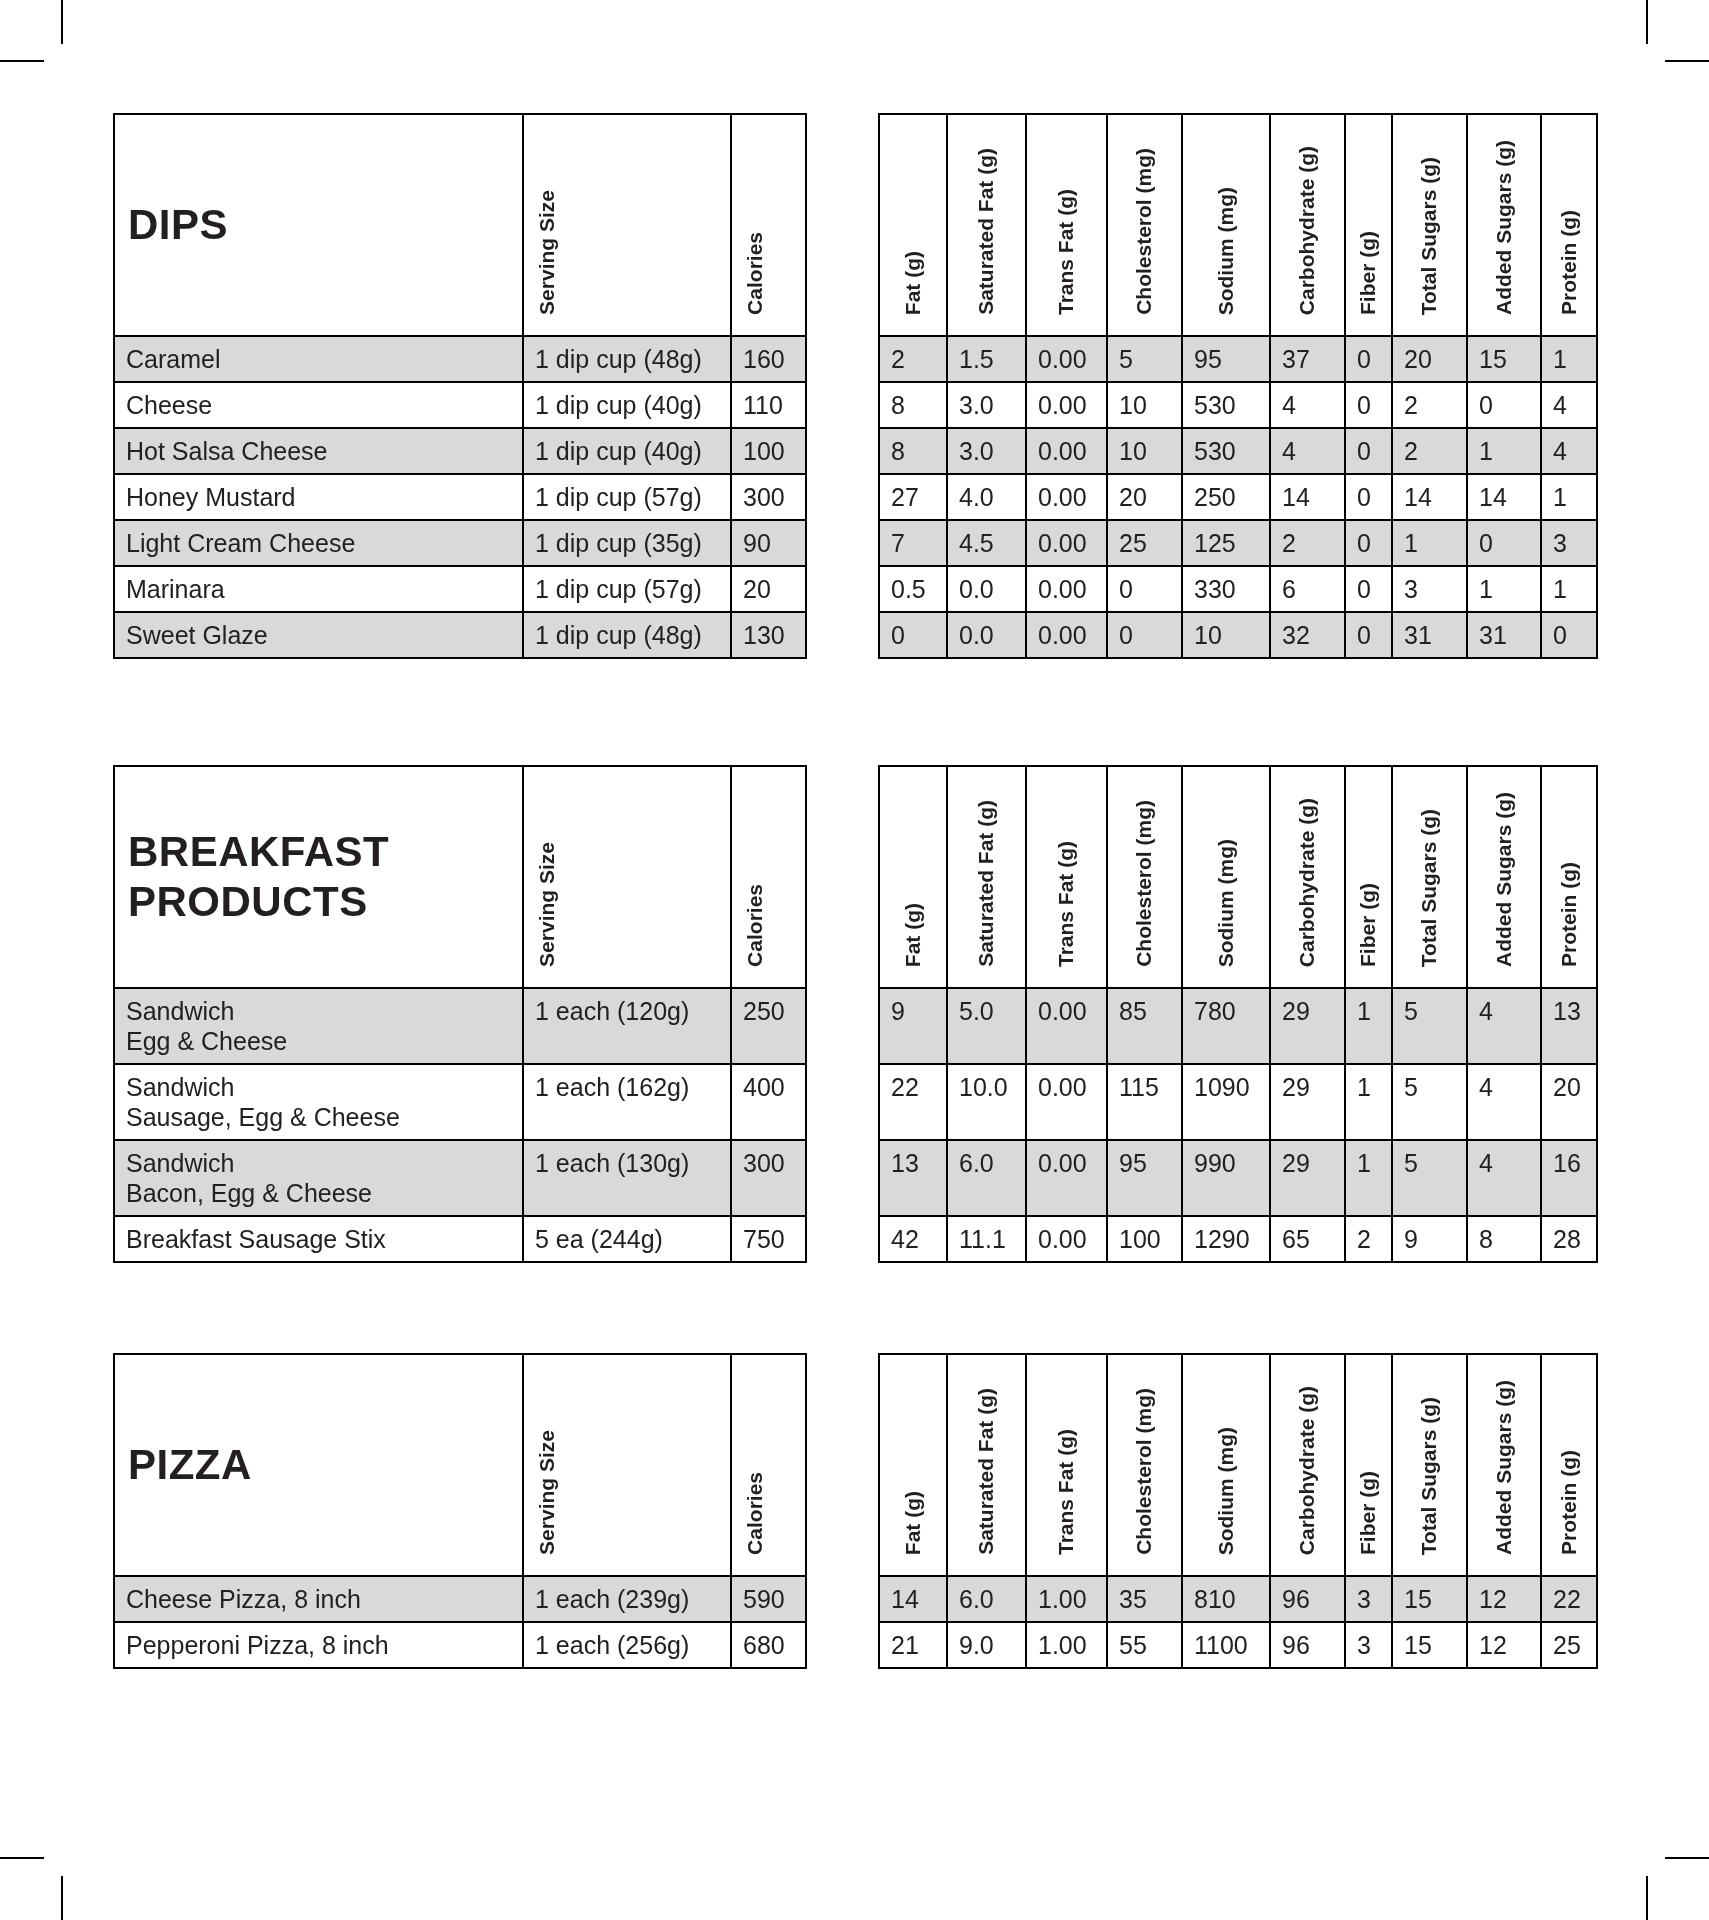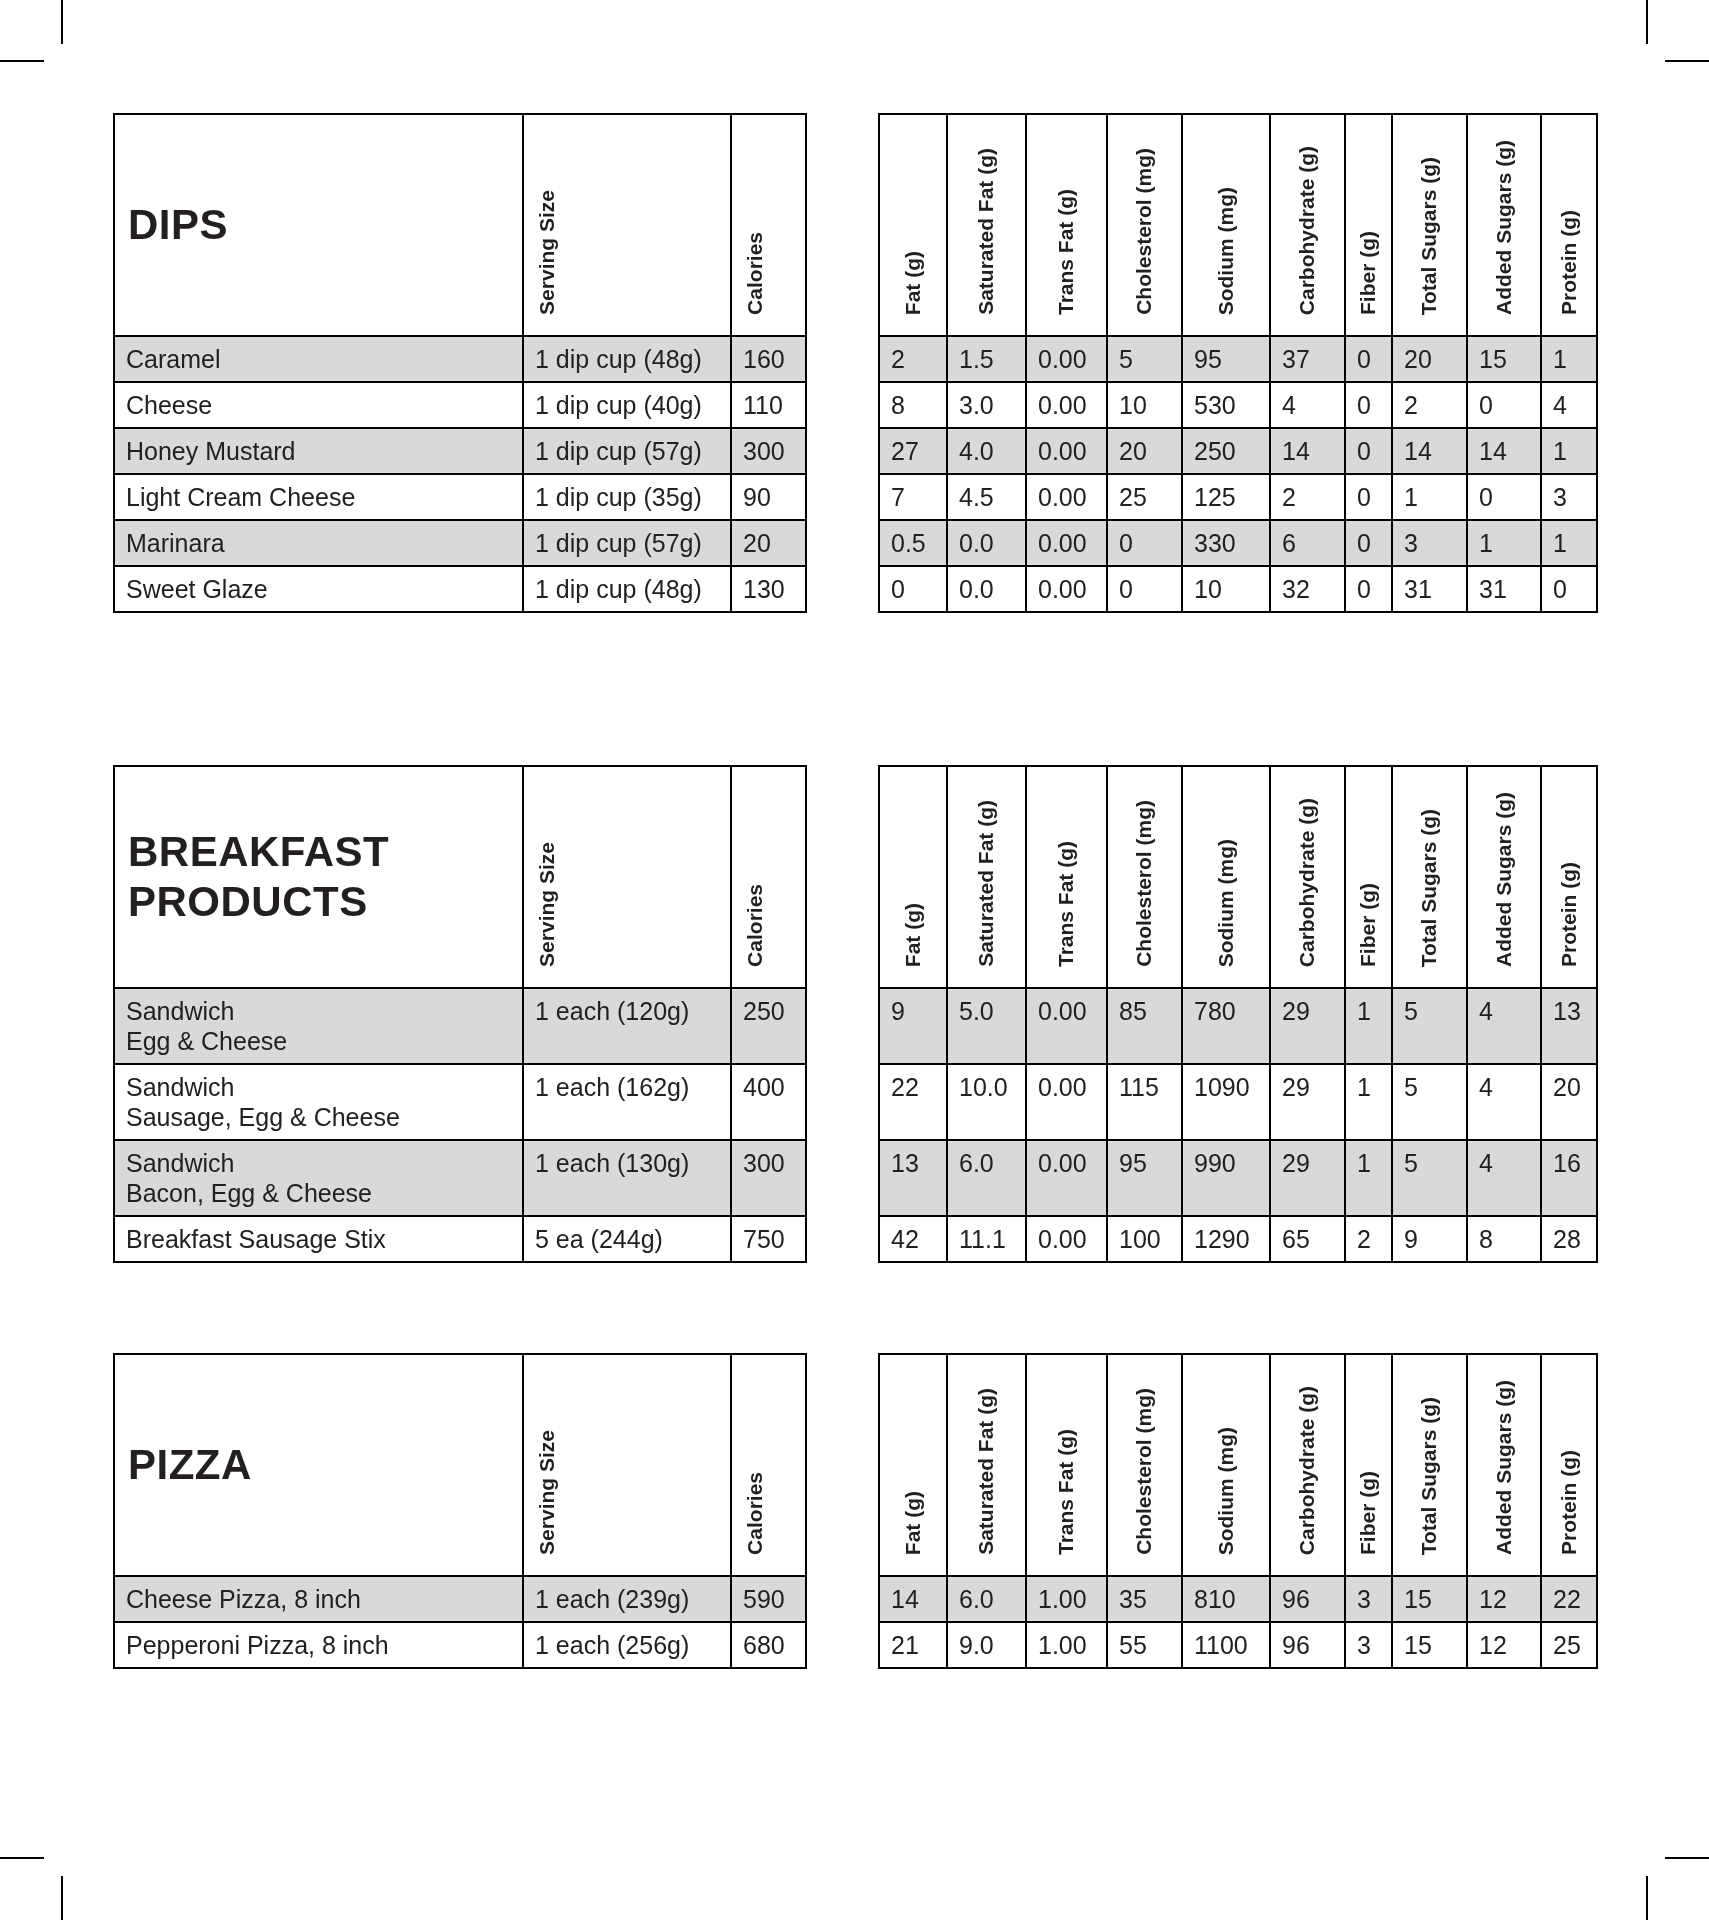--- a/index.html
+++ b/index.html
@@ -122,20 +122,36 @@
             <td>0.00</td>
             <td>10</td>
             <td>530</td>
             <td>4</td>
             <td>0</td>
             <td>2</td>
             <td>0</td>
             <td>4</td>
           </tr>
 
+          <tr>
+            <td class="name">Hot Salsa Cheese</td>
+            <td>1 dip cup (40g)</td>
+            <td>100</td>
+            <td class="spacer"></td>
+            <td>8</td>
+            <td>3.0</td>
+            <td>0.00</td>
+            <td>10</td>
+            <td>530</td>
+            <td>4</td>
+            <td>0</td>
+            <td>2</td>
+            <td>1</td>
+            <td>4</td>
+          </tr>
 
           <tr>
             <td class="name">Honey Mustard</td>
             <td>1 dip cup (57g)</td>
             <td>300</td>
             <td class="spacer"></td>
             <td>27</td>
             <td>4.0</td>
             <td>0.00</td>
             <td>20</td>

